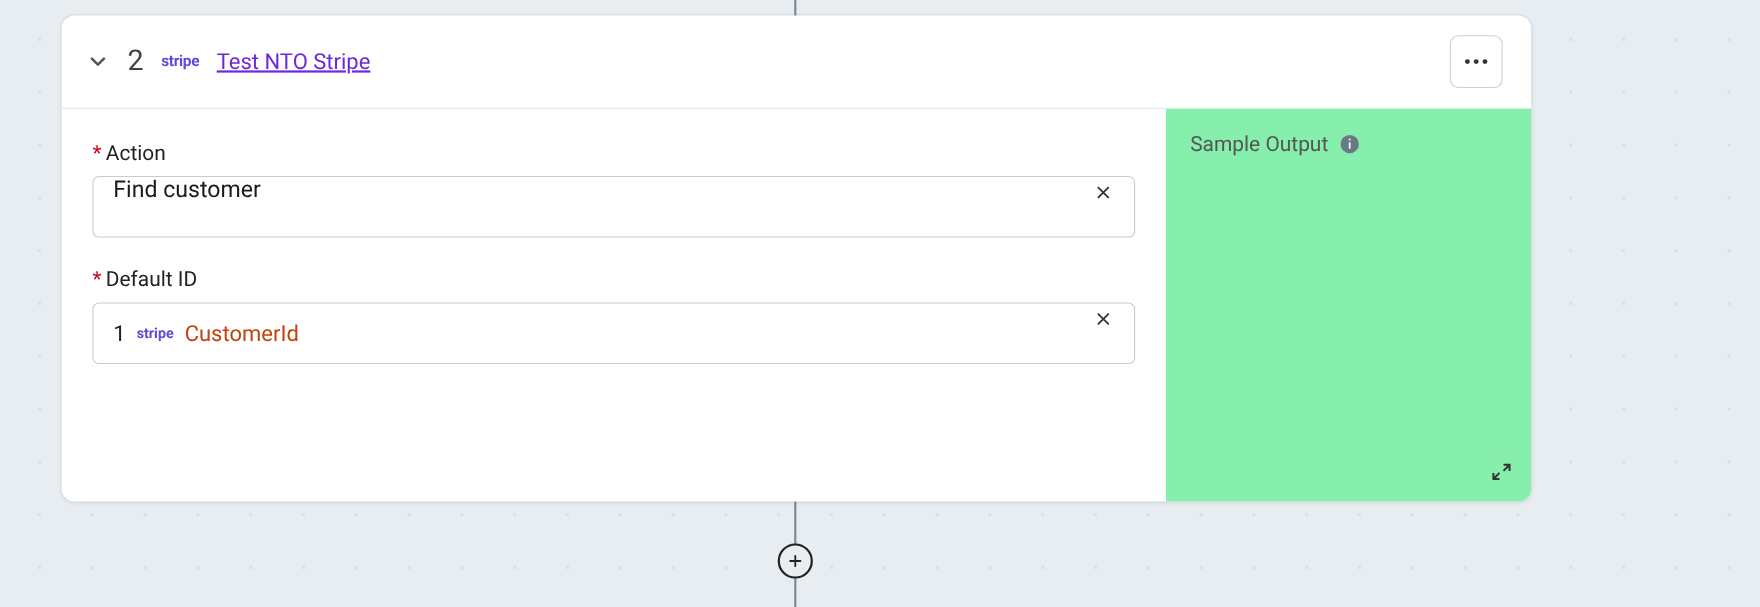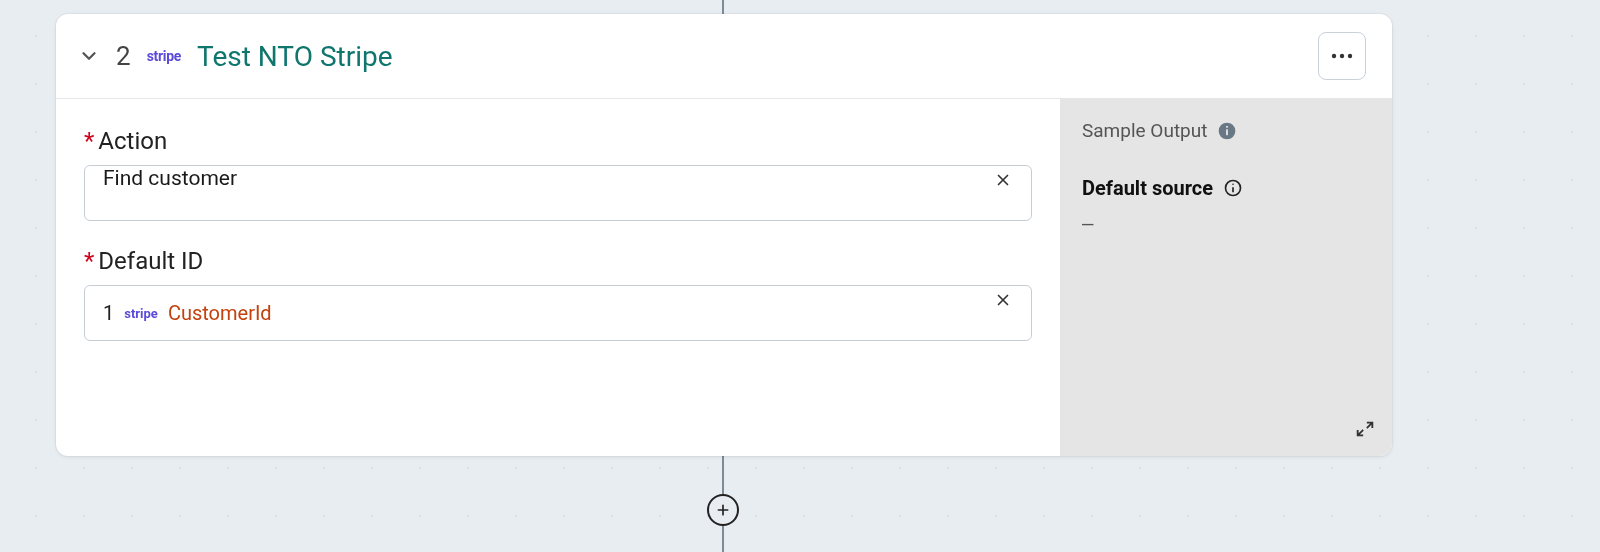--- a/index.html
+++ b/index.html
@@ -78,21 +78,21 @@
     font-size: 14px;
     font-weight: 700;
     color: #5b4bd8;
     letter-spacing: -0.3px;
   }
   .title-block { display: flex; flex-direction: column; gap: 2px; }
   .title-row { display: flex; align-items: center; gap: 10px; }
   .step-title { font-size: 22px; font-weight: 700; color: #111; }
   .edit-btn { display: flex; align-items: center; cursor: pointer; opacity: .55; }
   .edit-btn svg { width: 18px; height: 18px; }
-  .step-sub { font-size: 28px; color: #0f766e; }
+  .step-sub { font-size: 20px; color: #6d28d9; text-decoration: underline; }
   .spacer { flex: 1; }
   .more-btn {
     width: 48px; height: 48px;
     border: 1px solid #c9d1d9;
     border-radius: 8px;
     display: flex; align-items: center; justify-content: center;
     cursor: pointer;
     background: #fff;
   }
   .more-btn svg { width: 22px; height: 6px; }
@@ -100,21 +100,21 @@
     flex: 1;
     display: flex;
     min-height: 0;
   }
   .form-area {
     flex: 1;
     padding: 28px 28px 0 28px;
   }
   .form-group { margin-bottom: 26px; }
   .form-label {
-    font-size: 24px;
+    font-size: 19px;
     color: #222;
     margin-bottom: 10px;
     display: block;
   }
   .req { color: #d0021b; margin-right: 4px; }
   .input-box {
     border: 1px solid #c6cdd4;
     border-radius: 6px;
     height: 56px;
     display: flex;
@@ -140,21 +140,21 @@
     display: flex;
     align-items: center;
     gap: 10px;
     font-size: 20px;
   }
   .pill-num { color: #222; }
   .pill-stripe { font-size: 13px; font-weight: 700; color: #5b4bd8; }
   .pill-name { color: #c2410c; }
   .sample-panel {
     width: 332px;
-    background: #e5e5e5;
+    background: #86efac;
     padding: 20px 22px 0 22px;
     position: relative;
     overflow: hidden;
   }
   .sample-title {
     display: flex;
     align-items: center;
     gap: 10px;
     font-size: 19px;
     color: #555;
@@ -261,33 +261,20 @@
         <span>Sample Output</span>
         <span class="info-ic">
           <svg viewBox="0 0 24 24" fill="#6a7785">
               <circle cx="12" cy="12" r="10" fill="#6a7785"></circle>
               <rect x="11" y="10" width="2" height="7" fill="#f0f2f5"></rect>
               <rect x="11" y="6" width="2" height="2" fill="#f0f2f5"></rect>
             </svg>
         </span>
       </div>
 
-      <div class="sample-block">
-        <div class="sample-label">
-          <span>Default source</span>
-          <span class="info-ic">
-            <svg viewBox="0 0 24 24" fill="none" stroke="#222" stroke-width="2">
-                <circle cx="12" cy="12" r="9"></circle>
-                <line x1="12" y1="11" x2="12" y2="17"></line>
-                <circle cx="12" cy="7.5" r="1" fill="#222" stroke="none"></circle>
-              </svg>
-          </span>
-        </div>
-        <div class="sample-val">–</div>
-      </div>
 
 
       <div class="expand-btn">
         <svg viewBox="0 0 24 24" fill="#333">
             <path d="M4 20h6v-2H6.41l4.3-4.29-1.42-1.42L5 16.59V13H3v7h1zm16-16h-6v2h3.59l-4.3 4.29 1.42 1.42L19 7.41V11h2V4h-1z"></path>
           </svg>
       </div>
     </div>
   </div>
 </div>

